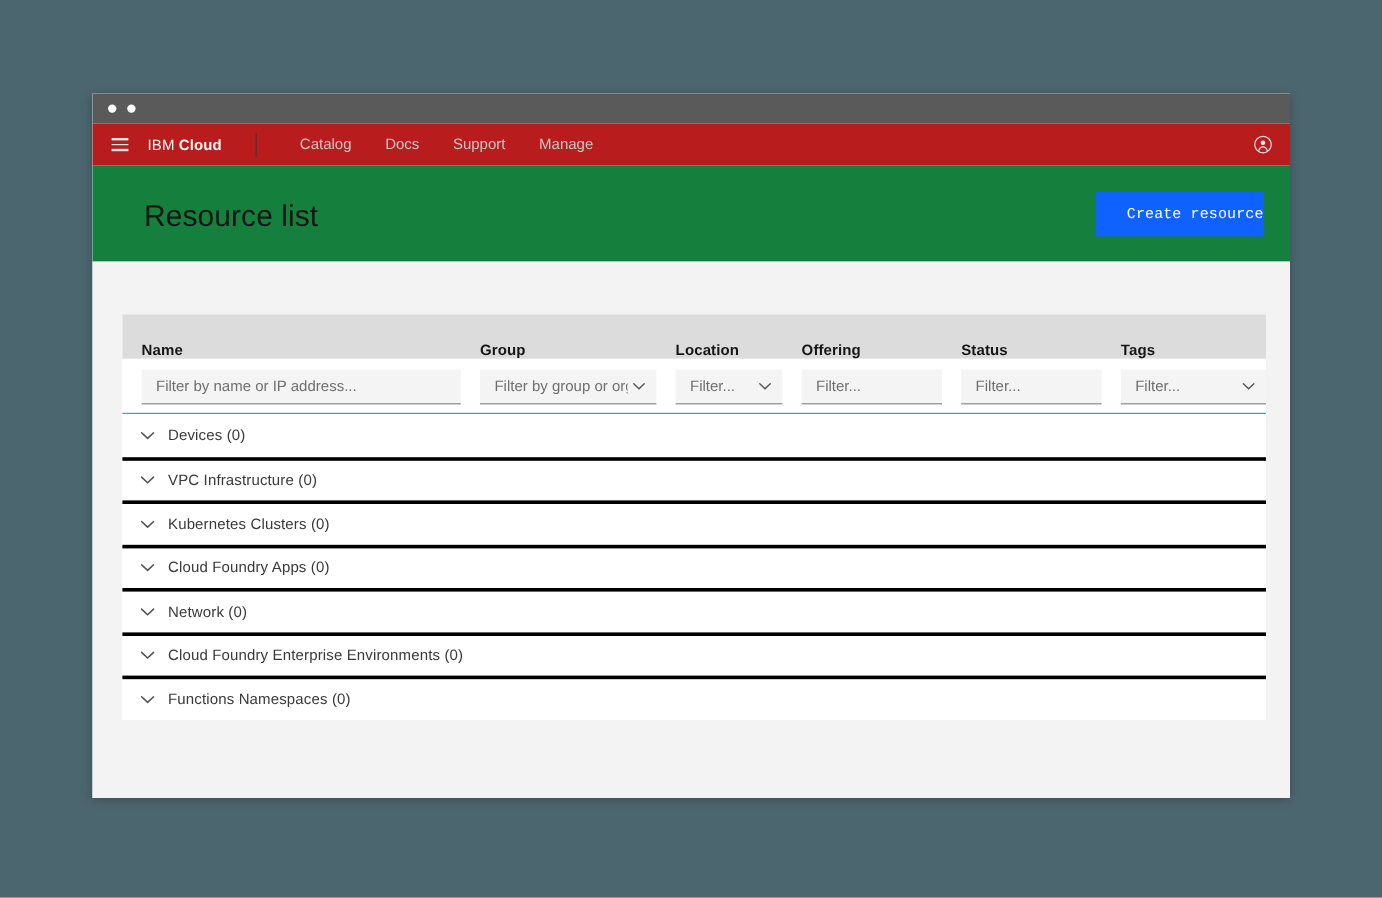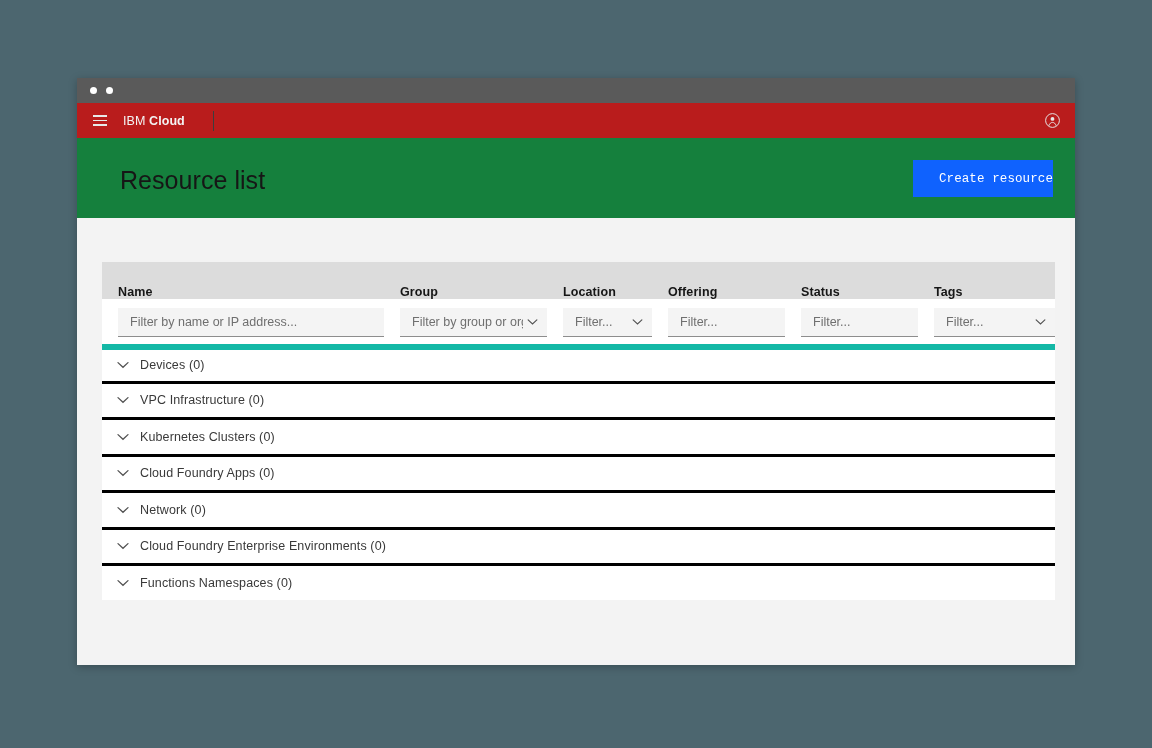--- a/index.html
+++ b/index.html
@@ -223,21 +223,21 @@
   
   .rows { background: #ffffff; }
   .row {
     height: 36.5px;
     display: flex;
     align-items: center;
     border-top: 3px solid #000000;
     padding-left: 10px;
     cursor: pointer;
   }
-  .row:first-child { border-top: 6px solid #14b8a6; }
+  .row:first-child { border-top: 1px solid #14b8a6; }
   .row-chev {
     width: 22px;
     display: flex;
     align-items: center;
     justify-content: center;
     margin-right: 6px;
   }
   .row-label {
     font-size: 12.5px;
     color: #393939;
@@ -257,20 +257,26 @@
   </div>
 
   <div class="navbar">
     <div class="hamburger">
       <span></span>
         <span></span>
         <span></span>
     </div>
     <div class="brand"><span>IBM </span><b>Cloud</b></div>
     <div class="nav-divider"></div>
+    <div class="nav-links">
+      <a class="nav-link">Catalog</a>
+      <a class="nav-link">Docs</a>
+      <a class="nav-link">Support</a>
+      <a class="nav-link">Manage</a>
+    </div>
     <div class="nav-right">
       <div class="avatar-btn">
         <svg width="17" height="17" viewBox="0 0 32 32" fill="none">
           <circle cx="16" cy="16" r="13" stroke="#e8e8e8" stroke-width="1.8"></circle>
           <circle cx="16" cy="13" r="3.6" fill="#e8e8e8"></circle>
           <path d="M9.4 25.2c1.1-3.6 3.6-5.6 6.6-5.6s5.5 2 6.6 5.6" stroke="#e8e8e8" stroke-width="1.8" fill="none" stroke-linecap="round"></path>
         </svg>
       </div>
     </div>
   </div>

